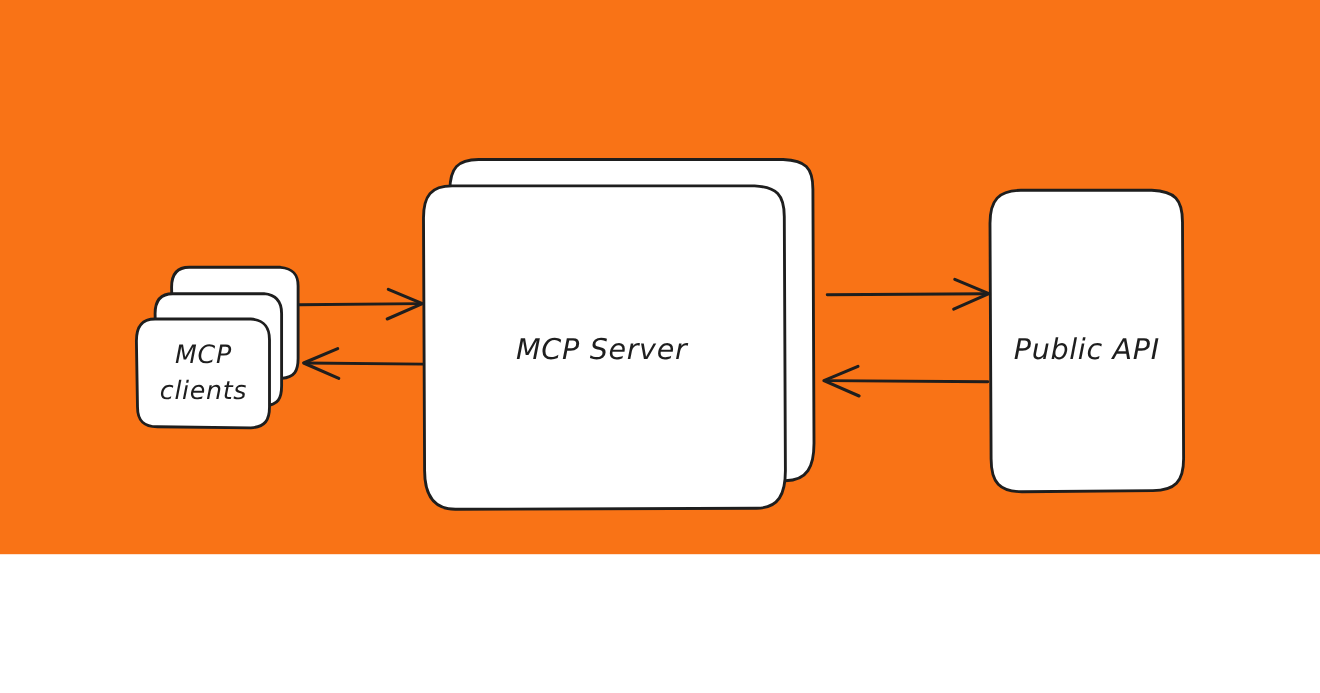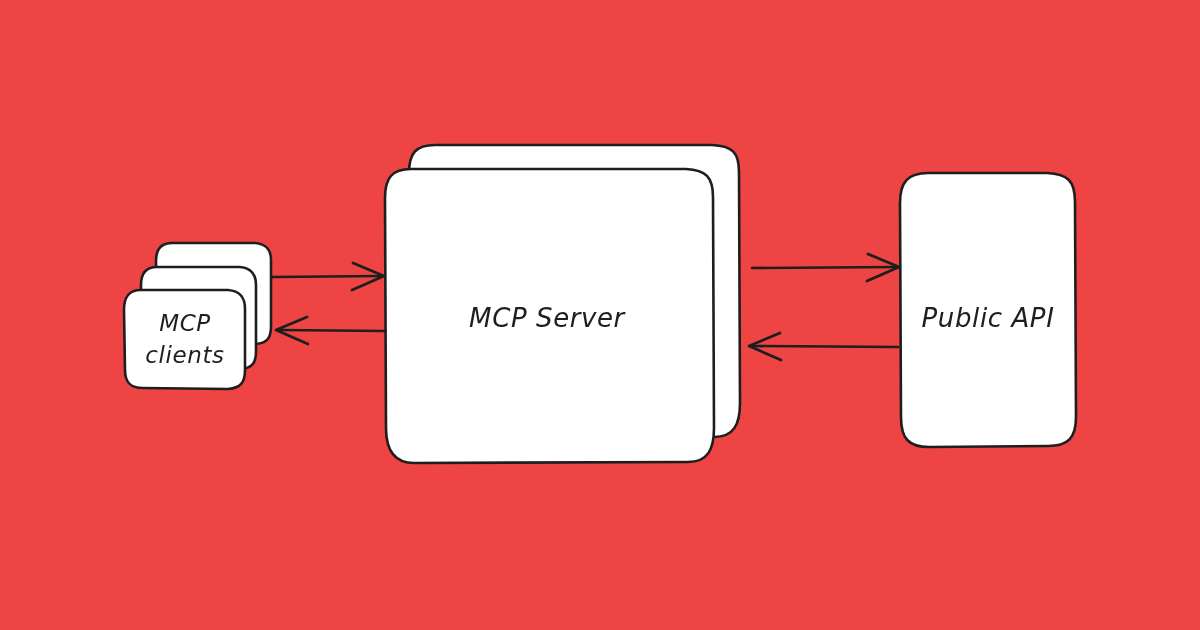--- a/index.html
+++ b/index.html
@@ -7,22 +7,22 @@
     margin: 0;
     padding: 0;
     background: #ffffff;
   }
   body {
     font-family: "DejaVu Sans", sans-serif;
   }
   #canvas-wrap {
     position: relative;
     width: 1200px;
-    height: 630px;
-    background: #ef4444;
+    height: 504px;
+    background: #f97316;
     overflow: hidden;
   }
   #diagram-svg {
     display: block;
     width: 1200px;
     height: 630px;
   }
   .node-shape {
     fill: #ffffff;
     stroke: #1e1e1e;

